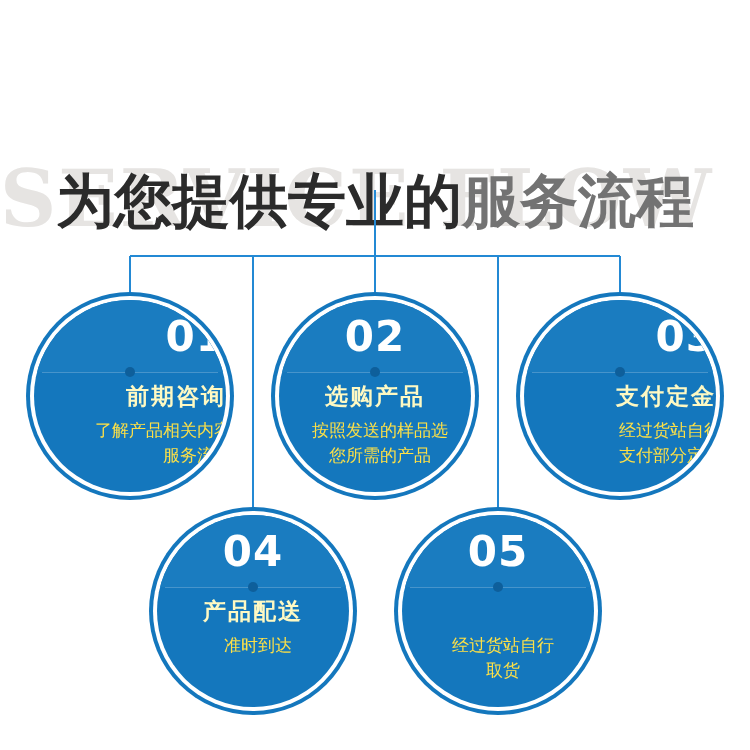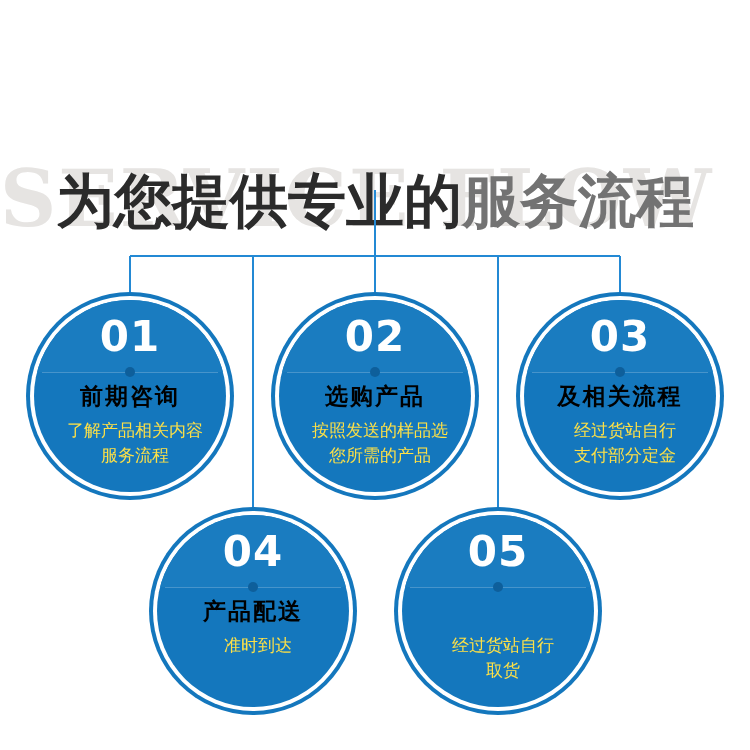--- a/index.html
+++ b/index.html
@@ -123,42 +123,42 @@
     letter-spacing: 1px;
     line-height: 1.1;
   }
   .node .title {
     position: absolute;
     left: 0;
     top: 84px;
     width: 192px;
     font-size: 23px;
     font-weight: 700;
-    color: #000000;
+    color: #fef9c3;
     letter-spacing: 2px;
     line-height: 1.1;
   }
   .node .desc {
     position: absolute;
     left: 5px;
     top: 118px;
     width: 192px;
     font-size: 17px;
     font-weight: 400;
     color: #fde047;
     line-height: 1.45;
   }
   .node .desc span {
     display: block;
   }
 
   
-  #node-1 { left: 34px;  top: 300px; }
+  #node-1 { left: 34px;  top: 300px; text-align: right; }
   #node-2 { left: 279px; top: 300px; }
-  #node-3 { left: 524px; top: 300px; }
+  #node-3 { left: 524px; top: 300px; text-align: right; }
   #node-4 { left: 157px; top: 515px; }
   #node-5 { left: 402px; top: 515px; }
 </style>
 </head>
 <body>
 
 <div id="stage">
 
   <div id="header">
     <div id="watermark">SERVICE FLOW</div>
@@ -205,21 +205,21 @@
       <span>按照发送的样品选</span>
       <span>您所需的产品</span>
     </div>
   </div>
 
   <div class="node" id="node-3">
     <div class="top-half"></div>
     <div class="divider"></div>
     <div class="dot"></div>
     <div class="num">03</div>
-    <div class="title">及相关流程</div>
+    <div class="title">支付定金</div>
     <div class="desc">
       <span>经过货站自行</span>
       <span>支付部分定金</span>
     </div>
   </div>
 
   <div class="node" id="node-4">
     <div class="top-half"></div>
     <div class="divider"></div>
     <div class="dot"></div>

